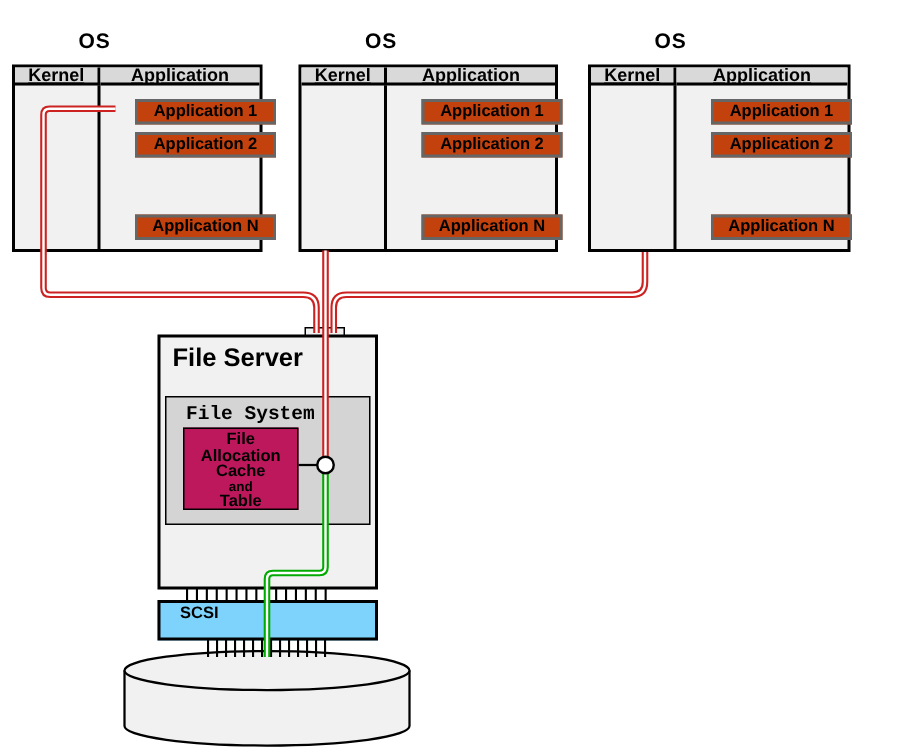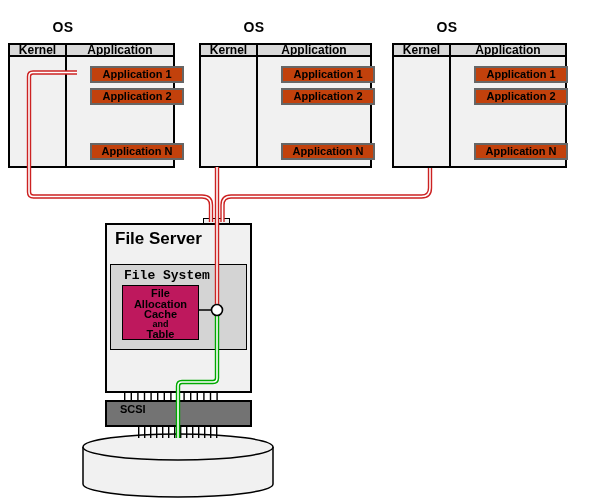--- a/index.html
+++ b/index.html
@@ -29,21 +29,21 @@
   .fsys-box { position:absolute; left:110px; top:264px; width:137px; height:86px;
               border:1.5px solid #000; background:#d4d4d4; }
   .fsys-title { position:absolute; left:13px; top:3px; font-size:13px; font-weight:bold;font-family:Liberation Mono, monospace; }
 
   .fat-box { position:absolute; left:122px; top:285px; width:77px; height:55px;
              border:1.5px solid #000; background:#be185d; text-align:center; padding-top:2px; }
   .fat-box span { display:block; font-size:11px; font-weight:bold; line-height:10.5px; }
   .fat-box span.small { font-size:9px; line-height:9px; }
 
   .scsi-box { position:absolute; left:105px; top:400px; width:147px; height:27px;
-              border:2px solid #000; background:#737373; padding:2px 0 0 13px; }
+              border:2px solid #000; background:#7dd3fc; padding:2px 0 0 13px; }
   .scsi-box div { font-size:11px; font-weight:bold; line-height:10.5px; }
 
   #overlay { position:absolute; left:0; top:0; width:600px; height:500px;
              pointer-events:none; z-index:5; }
 </style>
 </head>
 <body>
 
 <div id="canvas">
 

